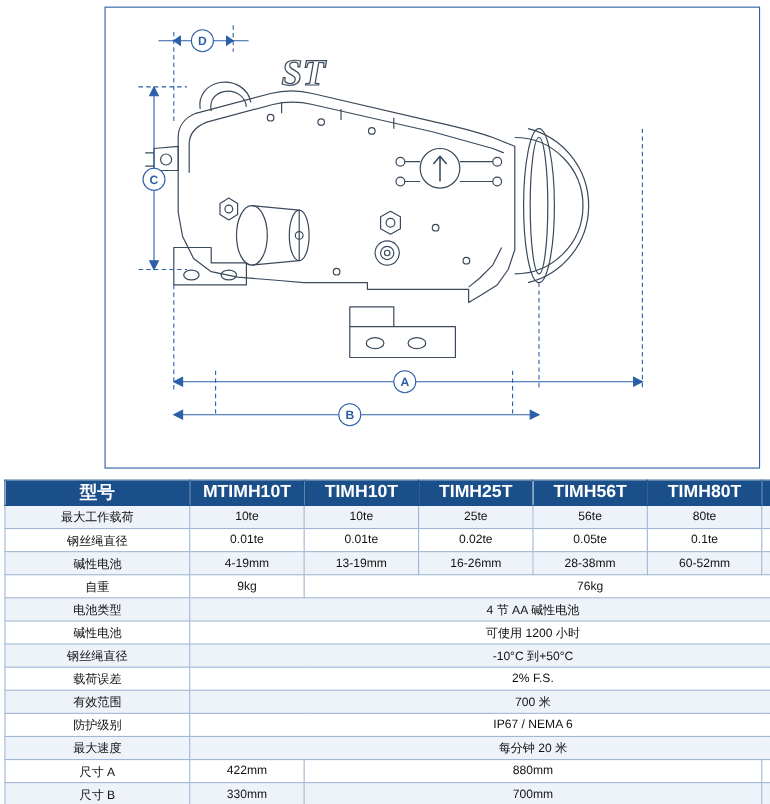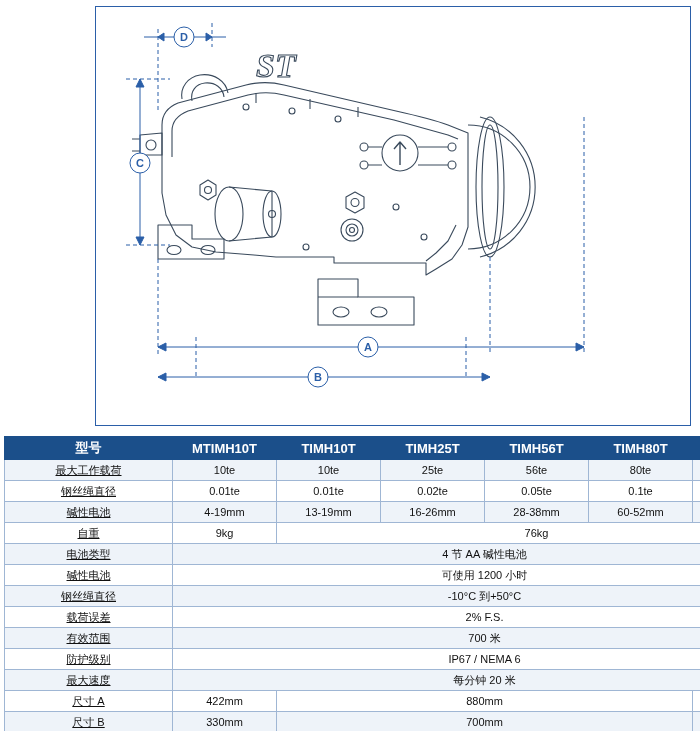--- a/index.html
+++ b/index.html
@@ -51,31 +51,30 @@
     padding: 0 2px;
     overflow: hidden;
     white-space: nowrap;
   }
   table.spec thead th {
     background: #1b4f8a;
     color: #ffffff;
     font-weight: bold;
     height: 22px;
     border: 1px solid #1b4f8a;
-    font-size: 13px;
+    font-size: 16px;
   }
   table.spec tbody tr:nth-child(odd) td {
     background: #eef3f9;
   }
   table.spec tbody tr:nth-child(even) td {
     background: #ffffff;
   }
   td.rowlabel {
     color: #111;
-    text-decoration: underline;
   }
   .col-label { width: 168px; }
   .col-d { width: 104px; }
 </style>
 </head>
 <body>
 
 <div class="drawing-panel">
   <svg class="drawing-svg" width="594" height="418" viewBox="0 0 594 418">
 

